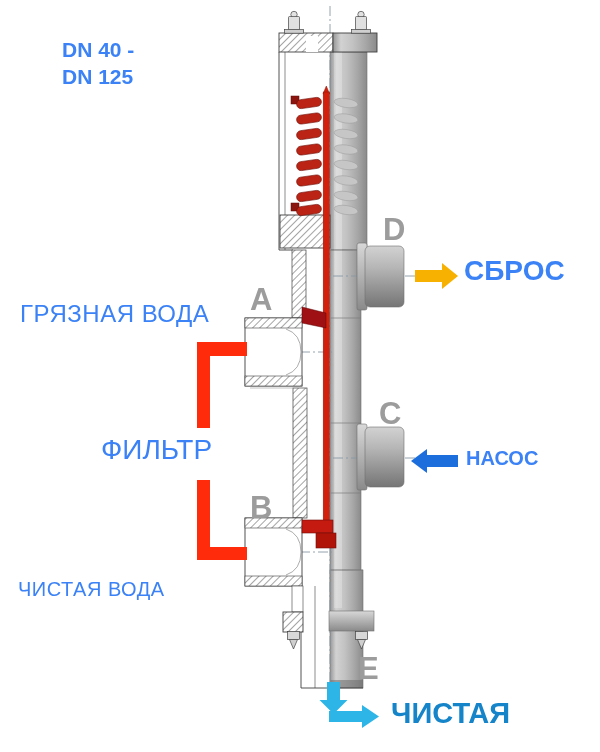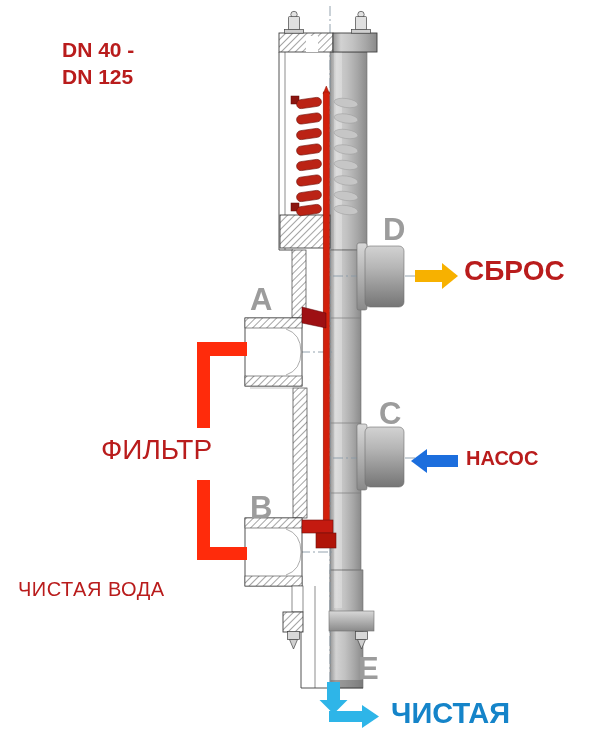--- a/index.html
+++ b/index.html
@@ -1,20 +1,20 @@
 <!DOCTYPE html>
 <html><head>
 <meta charset="utf-8">
 <style>
   html,body{margin:0;padding:0;background:#fff;}
   #stage{position:relative;width:600px;height:752px;background:#ffffff;overflow:hidden;
          font-family:"Liberation Sans",sans-serif;}
   #stage svg{position:absolute;left:0;top:0;}
   .txt{position:absolute;white-space:nowrap;}
-  .blue{color:#b91c1c;}
+  .blue{color:#3b82f6;}
   .dn{left:62px;top:36px;font-size:21px;font-weight:bold;line-height:27px;}
   .dirty{left:20px;top:300px;font-size:24px;font-weight:400;letter-spacing:.5px;}
   .clean{left:18px;top:578px;font-size:20px;font-weight:400;letter-spacing:.5px;}
   .filter{left:101px;top:434px;font-size:28px;font-weight:normal;}
   .discharge{left:464px;top:255px;font-size:28px;font-weight:bold;}
   .pump{left:466px;top:447px;font-size:20px;font-weight:bold;}
   .pool{left:391px;top:697px;font-size:29px;font-weight:bold;color:#1584C9;}
   .portL{position:absolute;color:#9C9C9C;font-size:31px;font-weight:bold;}
   .pA{left:250px;top:282px;} .pB{left:250px;top:490px;}
   .pC{left:379px;top:396px;} .pD{left:383px;top:212px;}
@@ -188,20 +188,21 @@
       <rect x="329" y="711" width="33" height="11"></rect>
       <polygon points="362,705 379,716.5 362,728"></polygon>
     </g>
   </svg>
 
   <div class="txt dn blue">
     <div>DN 40 -</div>
     <div>DN 125</div>
   </div>
 
+  <div class="txt dirty blue">ГРЯЗНАЯ ВОДА</div>
   <div class="txt clean blue">ЧИСТАЯ ВОДА</div>
   <div class="txt filter blue">ФИЛЬТР</div>
   <div class="txt discharge blue">СБРОС</div>
   <div class="txt pump blue">НАСОС</div>
   <div class="txt pool">ЧИСТАЯ</div>
 
   <div class="txt portL pA">A</div>
   <div class="txt portL pB">B</div>
   <div class="txt portL pC">C</div>
   <div class="txt portL pD">D</div>

